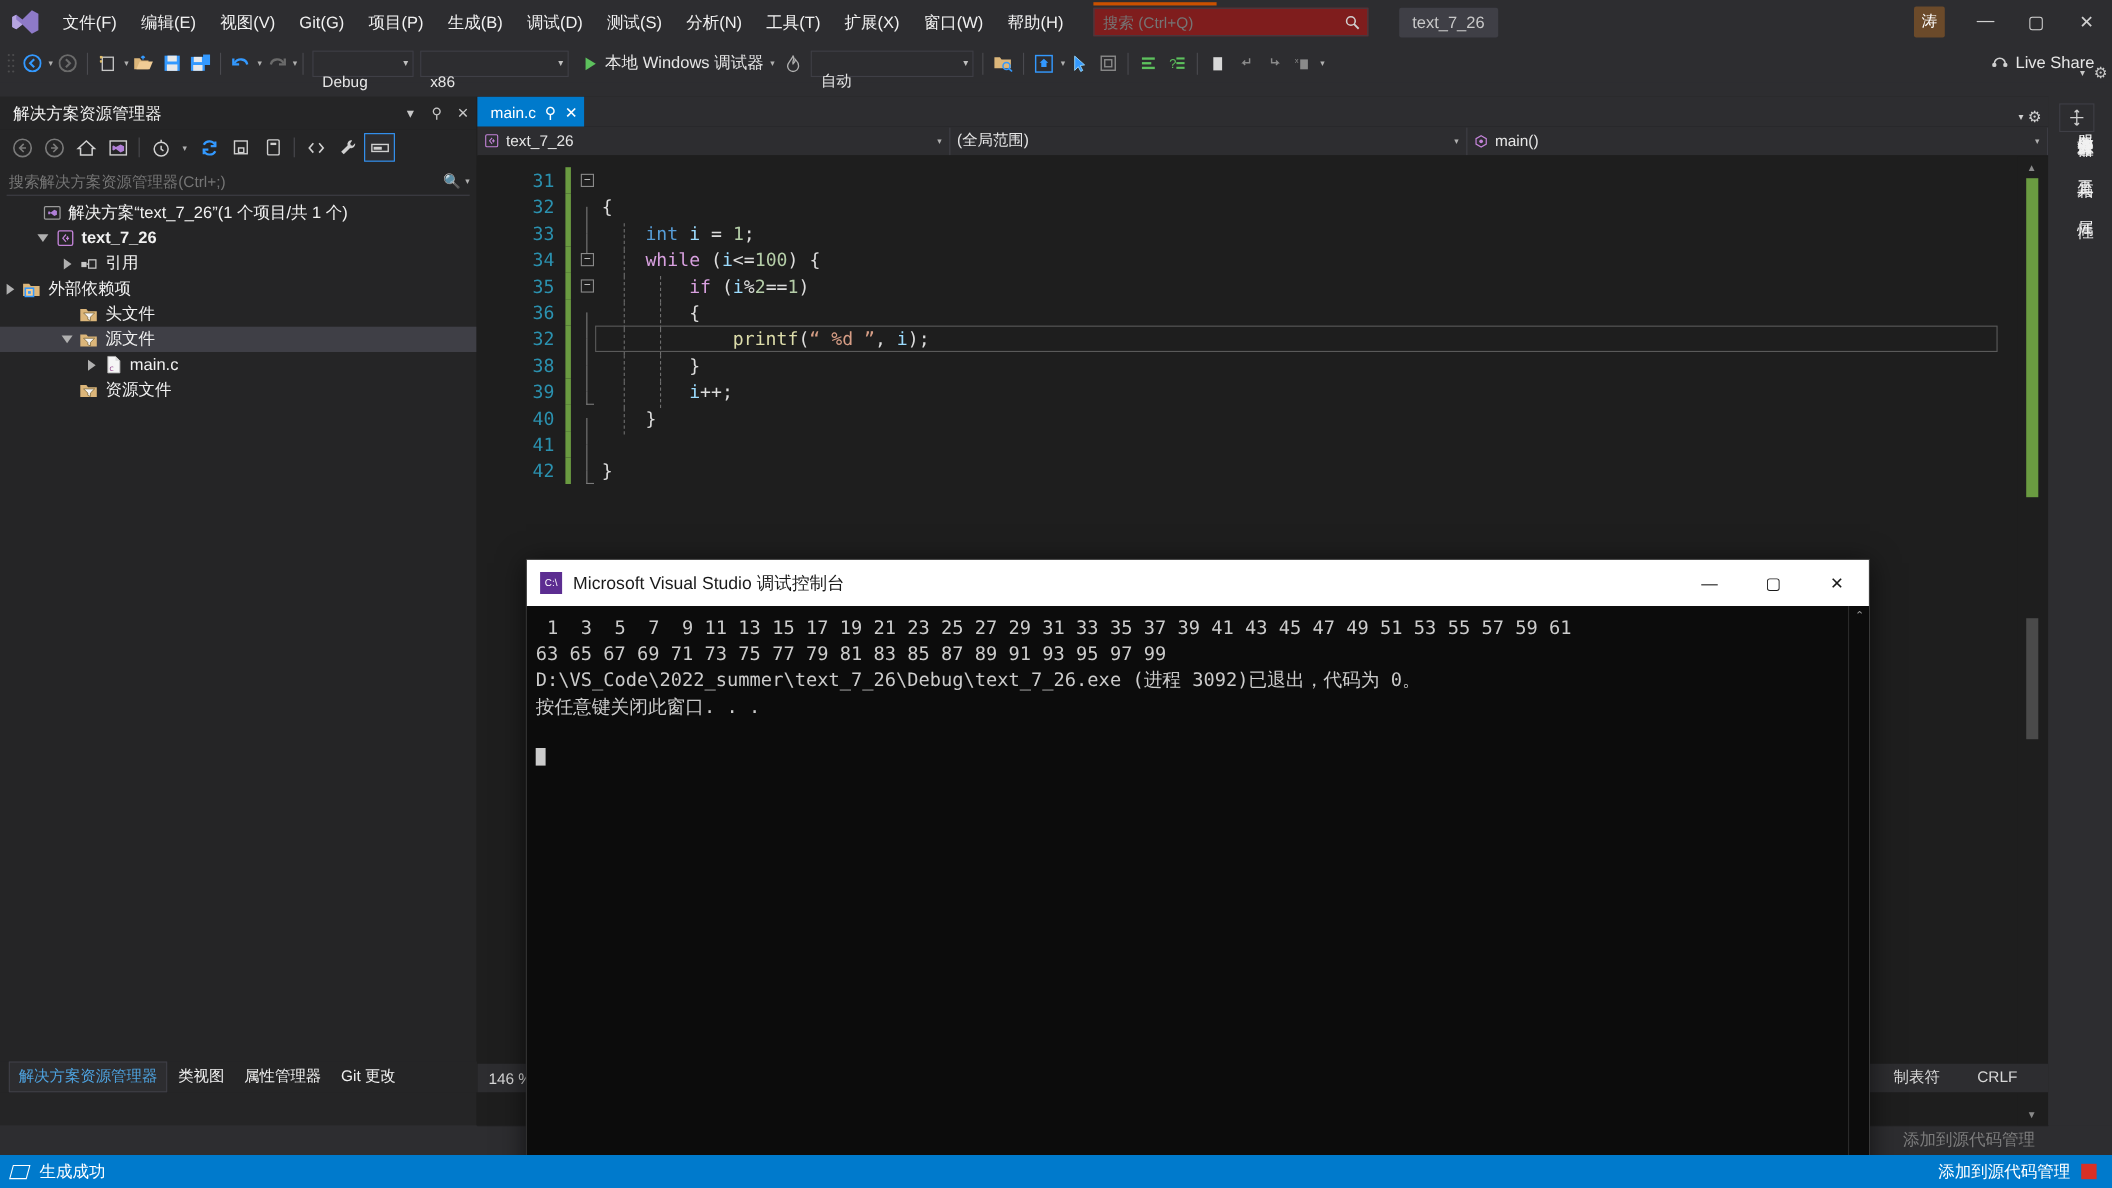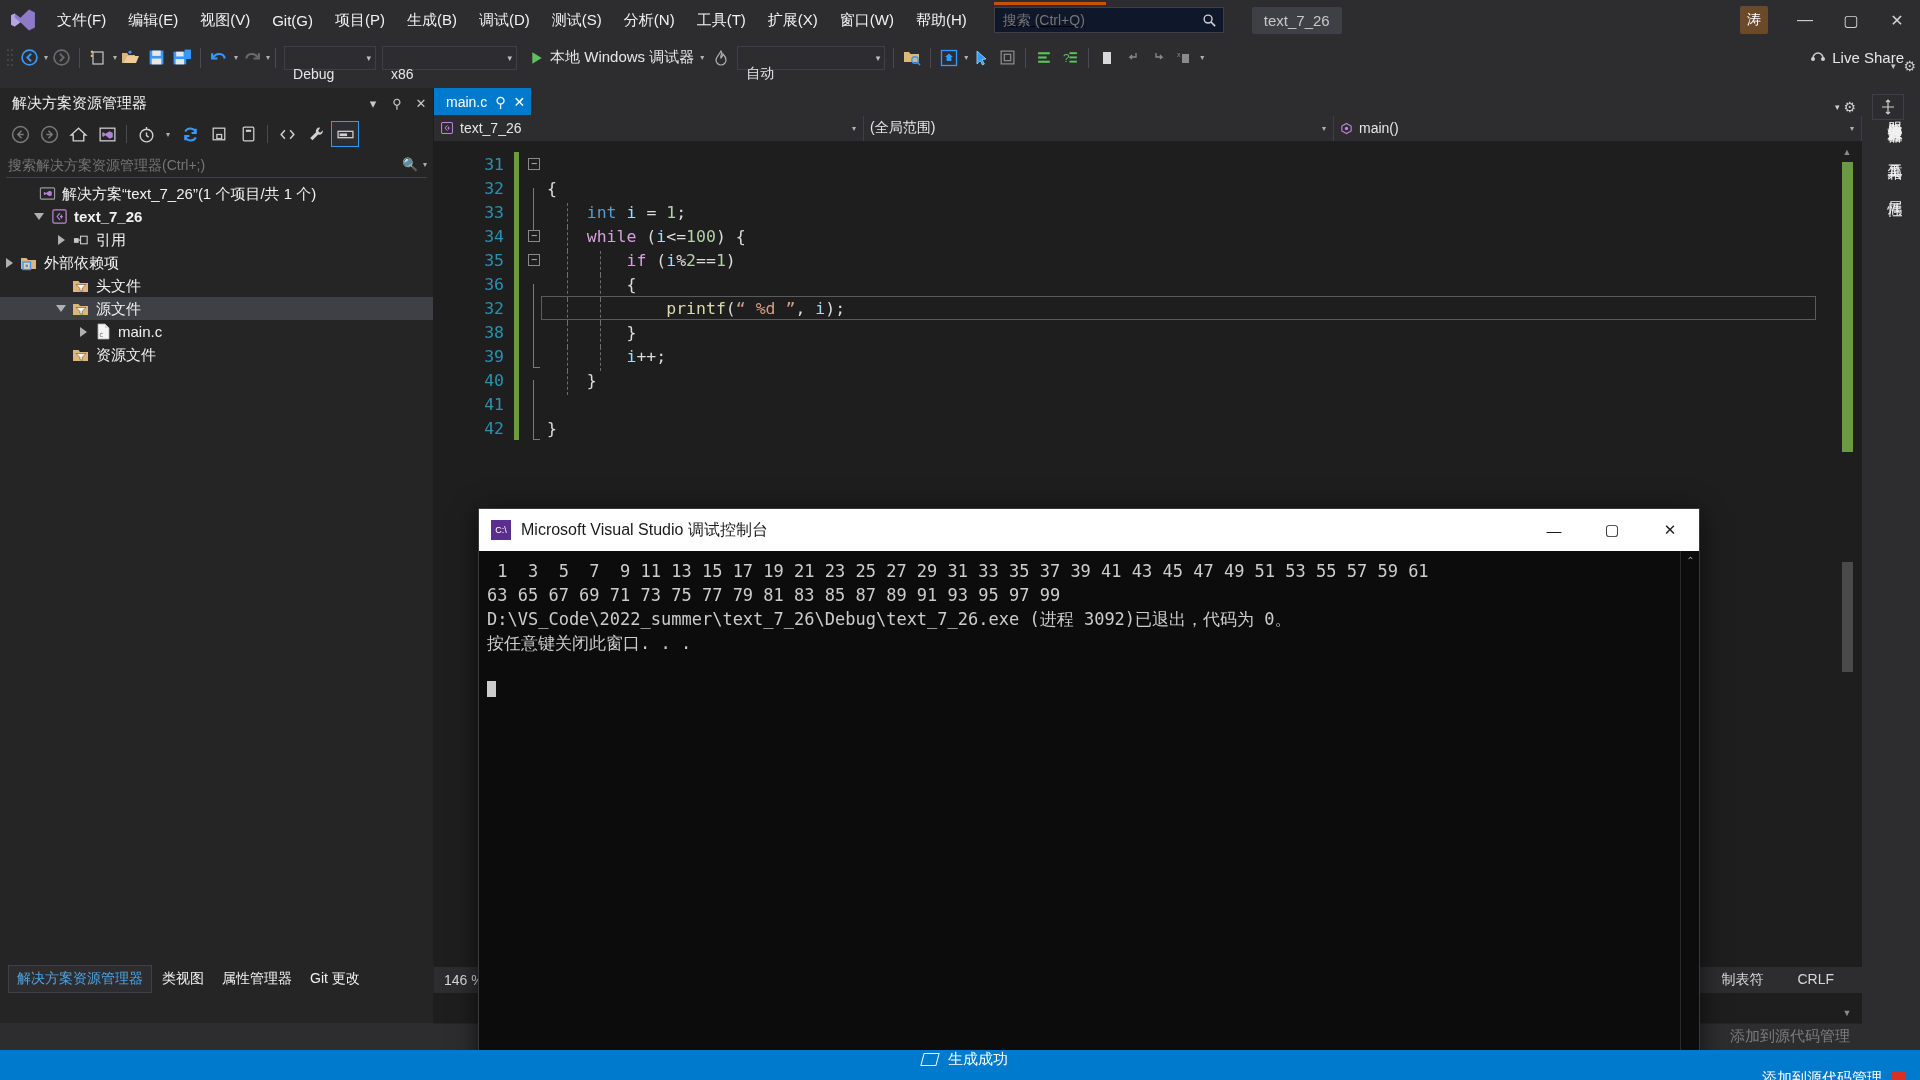--- a/index.html
+++ b/index.html
@@ -16,24 +16,23 @@
     position: absolute; top: 0; left: 0; width: 1920px; height: 40px;
     background: #2d2d30; display: flex; align-items: center;
   }
   .vs-logo { width: 46px; height: 40px; display: flex; align-items: center; justify-content: center; }
   .menu { display: flex; align-items: center; height: 40px; }
   .menu-item {
     color: #f1f1f1; font-size: 15px; padding: 0 11px; height: 40px;
     display: flex; align-items: center; white-space: nowrap; cursor: default;
   }
   .search-wrap {
-    margin-left: 16px; width: 230px; height: 26px; background: #0f172a;
+    margin-left: 16px; width: 250px; height: 26px; background: #7f1d1d;
     border: 1px solid #3f3f46; display: flex; align-items: center;
     position: relative;
-    text-decoration: underline;
   }
   .search-wrap::before {
     content: ""; position: absolute; top: -6px; left: -1px; width: 112px; height: 3px;
     background: #ca5100;
   }
   .search-input {
     flex: 1; background: transparent; border: none; outline: none;
     color: #999; font-size: 14px; padding-left: 8px;
     font-family: "Liberation Sans", sans-serif;
   }
@@ -221,21 +220,21 @@
     overflow: hidden;
   }
   .console-caret { display: inline-block; width: 9px; height: 16px; background: #cccccc; }
   .console-sb { position: absolute; right: 0; top: 42px; bottom: 0; width: 19px; background: #0c0c0c; border-left: 1px solid #2a2a2a;}
   .csb-arrow { width: 19px; height: 19px; display:flex;align-items:center;justify-content:center;color:#999; font-size: 10px;}
   .csb-arrow.top { position: absolute; top: 0; } .csb-arrow.bot { position: absolute; bottom: 0; }
 
   
   .statusbar {
     position: absolute; left: 0; bottom: 0; width: 1920px; height: 30px;
-    background: #007acc; display: flex; align-items: center; color: #fff; font-size: 15px; flex-direction: column;
+    background: #007acc; display: flex; align-items: center; color: #fff; font-size: 15px;
   }
   .sb-left { display: flex; align-items: center; gap: 10px; padding-left: 10px; }
   .sb-flag { width: 16px; height: 13px; border: 1.5px solid #fff; transform: skewX(-15deg); }
   .sb-right { margin-left: auto; padding-right: 14px; display: flex; align-items: center; gap: 10px; }
 
   .watermark {
     position: absolute; right: 70px; bottom: 34px; color: #8a8a8a;
     font-size: 15px; opacity: .85; white-space: nowrap;
   }
   .mini-red { width: 14px; height: 14px; background: #d93025; display:inline-block; vertical-align: middle;}

